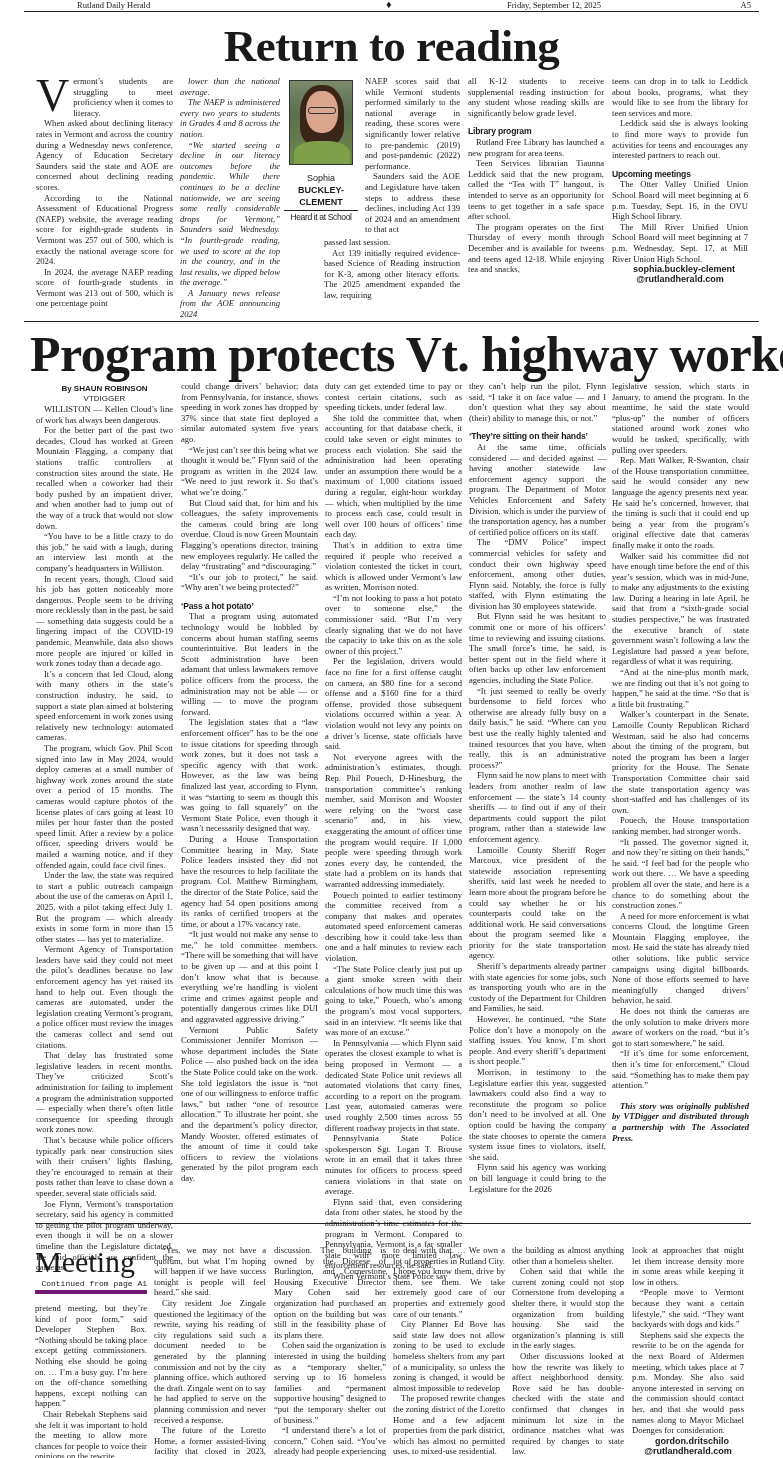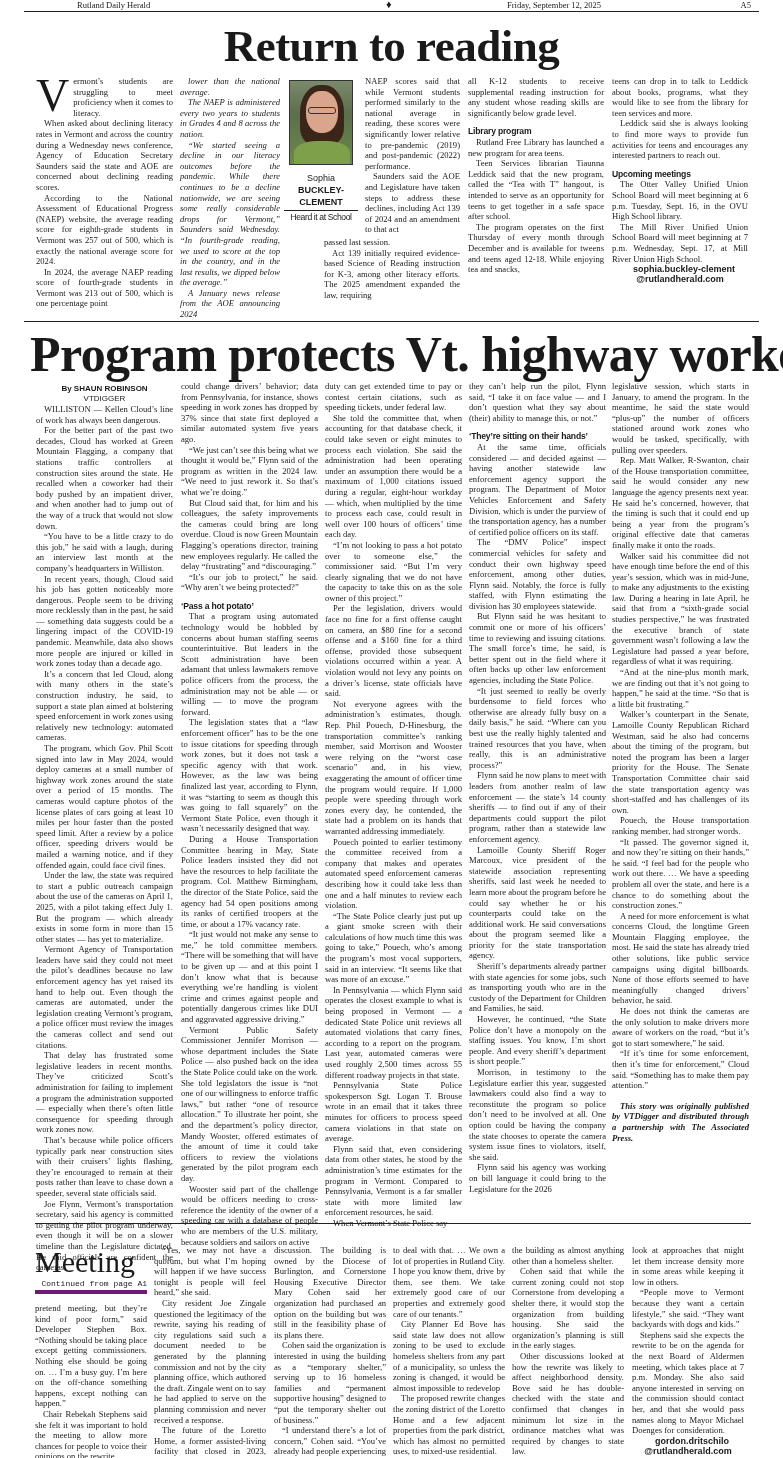--- a/index.html
+++ b/index.html
@@ -122,25 +122,25 @@
     <p class="noind">could change drivers’ behavior; data from Pennsylvania, for instance, shows speeding in work zones has dropped by 37% since that state first deployed a similar automated system five years ago.</p>
     <p>“We just can’t see this being what we thought it would be,” Flynn said of the program as written in the 2024 law. “We need to just rework it. So that’s what we’re doing.”</p>
     <p>But Cloud said that, for him and his colleagues, the safety improvements the cameras could bring are long overdue. Cloud is now Green Mountain Flagging’s operations director, training new employees regularly. He called the delay “frustrating” and “discouraging.”</p>
     <p>“It’s our job to protect,” he said. “Why aren’t we being protected?”</p>
     <div class="sub">‘Pass a hot potato’</div>
     <p>That a program using automated technology would be hobbled by concerns about human staffing seems counterintuitive. But leaders in the Scott administration have been adamant that unless lawmakers remove police officers from the process, the administration may not be able — or willing — to move the program forward.</p>
     <p>The legislation states that a “law enforcement officer” has to be the one to issue citations for speeding through work zones, but it does not task a specific agency with that work. However, as the law was being finalized last year, according to Flynn, it was “starting to seem as though this was going to fall squarely” on the Vermont State Police, even though it wasn’t necessarily designed that way.</p>
     <p>During a House Transportation Committee hearing in May, State Police leaders insisted they did not have the resources to help facilitate the program. Col. Matthew Birmingham, the director of the State Police, said the agency had 54 open positions among its ranks of certified troopers at the time, or about a 17% vacancy rate.</p>
     <p>“It just would not make any sense to me,” he told committee members. “There will be something that will have to be given up — and at this point I don’t know what that is because everything we’re handling is violent crime and crimes against people and potentially dangerous crimes like DUI and aggravated aggressive driving.”</p>
     <p>Vermont Public Safety Commissioner Jennifer Morrison — whose department includes the State Police — also pushed back on the idea the State Police could take on the work. She told legislators the issue is “not one of our willingness to enforce traffic laws,” but rather “one of resource allocation.” To illustrate her point, she and the department’s policy director, Mandy Wooster, offered estimates of the amount of time it could take officers to review the violations generated by the pilot program each day.</p>
-    <p>Wooster said part of the challenge would be officers needing to cross-reference the identity of the owner of a speeding car with a database of people who are members of the U.S. military, because soldiers and sailors on active</p>
   </div>
 <div class="col" id="s2c3" style="left:325px;top:381px;width:137px;">
     <p class="noind">duty can get extended time to pay or contest certain citations, such as speeding tickets, under federal law.</p>
     <p>She told the committee that, when accounting for that database check, it could take seven or eight minutes to process each violation. She said the administration had been operating under an assumption there would be a maximum of 1,000 citations issued during a regular, eight-hour workday — which, when multiplied by the time to process each case, could result in well over 100 hours of officers’ time each day.</p>
+    <p>That’s in addition to extra time required if people who received a violation contested the ticket in court, which is allowed under Vermont’s law as written, Morrison noted.</p>
     <p>“I’m not looking to pass a hot potato over to someone else,” the commissioner said. “But I’m very clearly signaling that we do not have the capacity to take this on as the sole owner of this project.”</p>
     <p>Per the legislation, drivers would face no fine for a first offense caught on camera, an $80 fine for a second offense and a $160 fine for a third offense, provided those subsequent violations occurred within a year. A violation would not levy any points on a driver’s license, state officials have said.</p>
     <p>Not everyone agrees with the administration’s estimates, though. Rep. Phil Pouech, D-Hinesburg, the transportation committee’s ranking member, said Morrison and Wooster were relying on the “worst case scenario” and, in his view, exaggerating the amount of officer time the program would require. If 1,000 people were speeding through work zones every day, he contended, the state had a problem on its hands that warranted addressing immediately.</p>
     <p>Pouech pointed to earlier testimony the committee received from a company that makes and operates automated speed enforcement cameras describing how it could take less than one and a half minutes to review each violation.</p>
     <p>“The State Police clearly just put up a giant smoke screen with their calculations of how much time this was going to take,” Pouech, who’s among the program’s most vocal supporters, said in an interview. “It seems like that was more of an excuse.”</p>
     <p>In Pennsylvania — which Flynn said operates the closest example to what is being proposed in Vermont — a dedicated State Police unit reviews all automated violations that carry fines, according to a report on the program. Last year, automated cameras were used roughly 2,500 times across 55 different roadway projects in that state.</p>
     <p>Pennsylvania State Police spokesperson Sgt. Logan T. Brouse wrote in an email that it takes three minutes for officers to process speed camera violations in that state on average.</p>
     <p>Flynn said that, even considering data from other states, he stood by the administration’s time estimates for the program in Vermont. Compared to Pennsylvania, Vermont is a far smaller state with more limited law enforcement resources, he said.</p>
     <p>When Vermont’s State Police say</p>
   </div>

